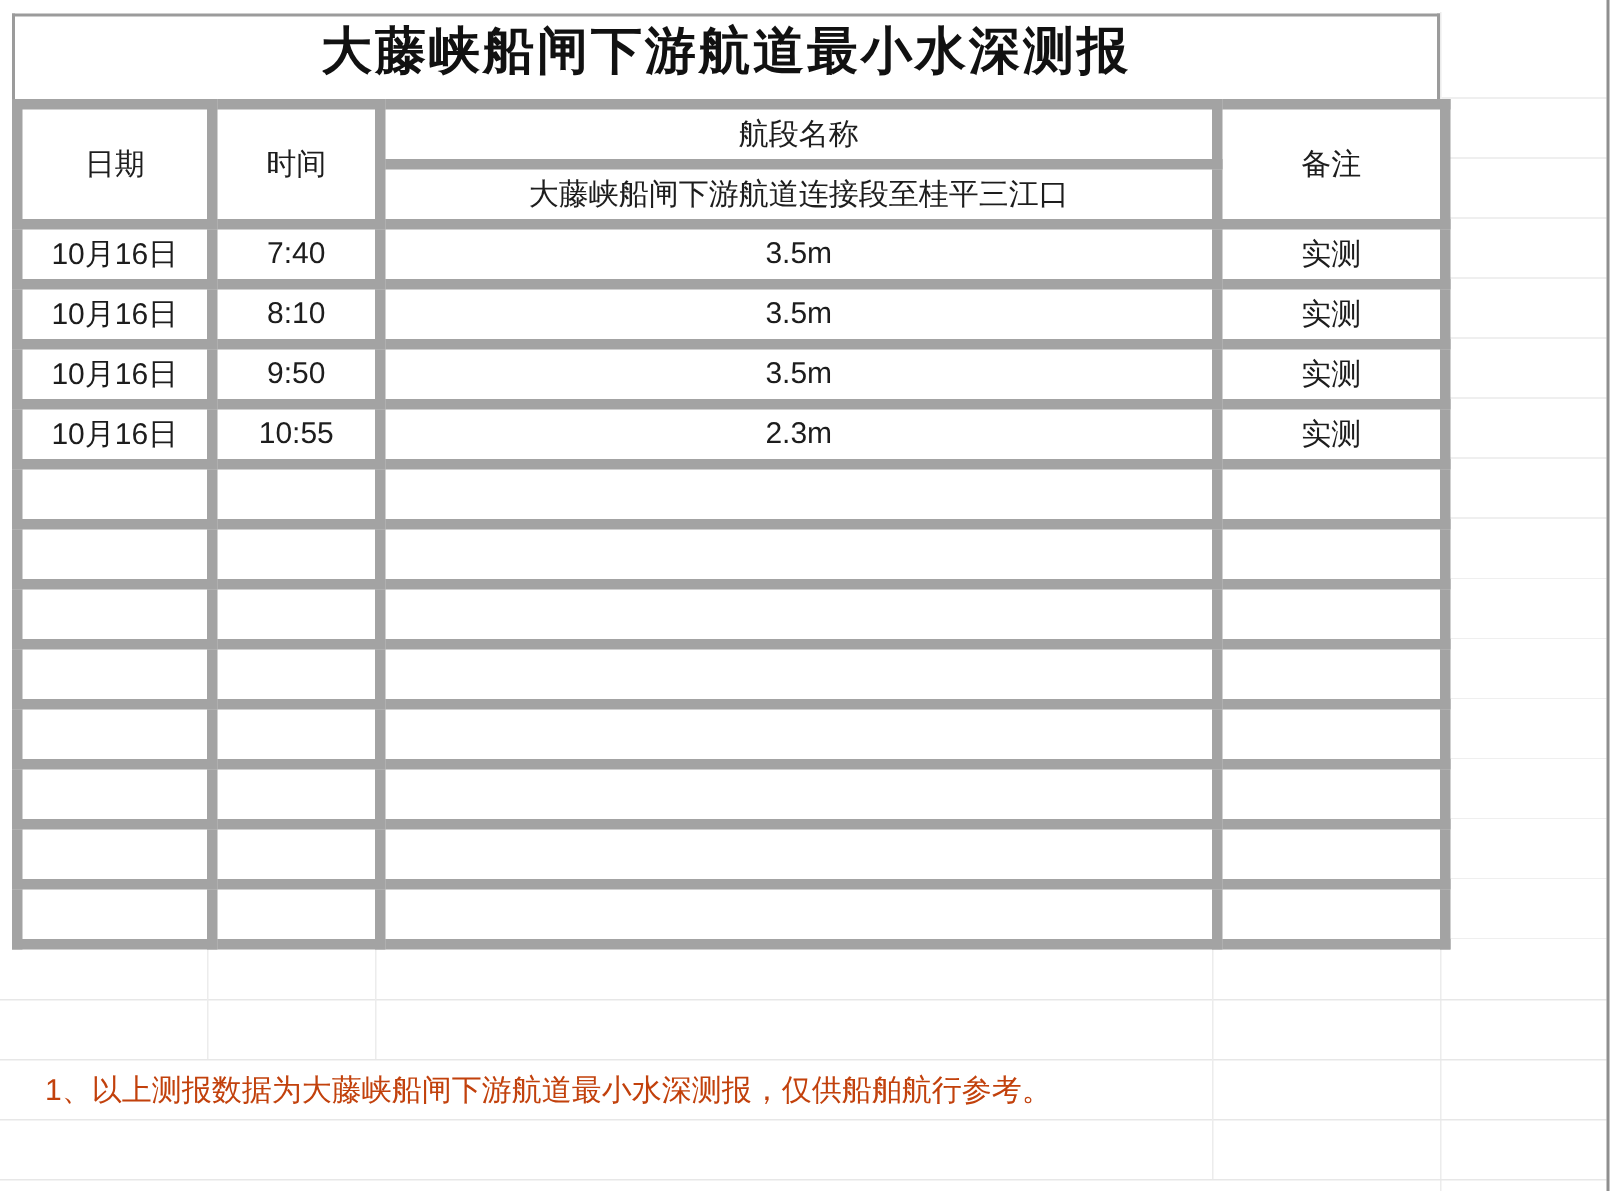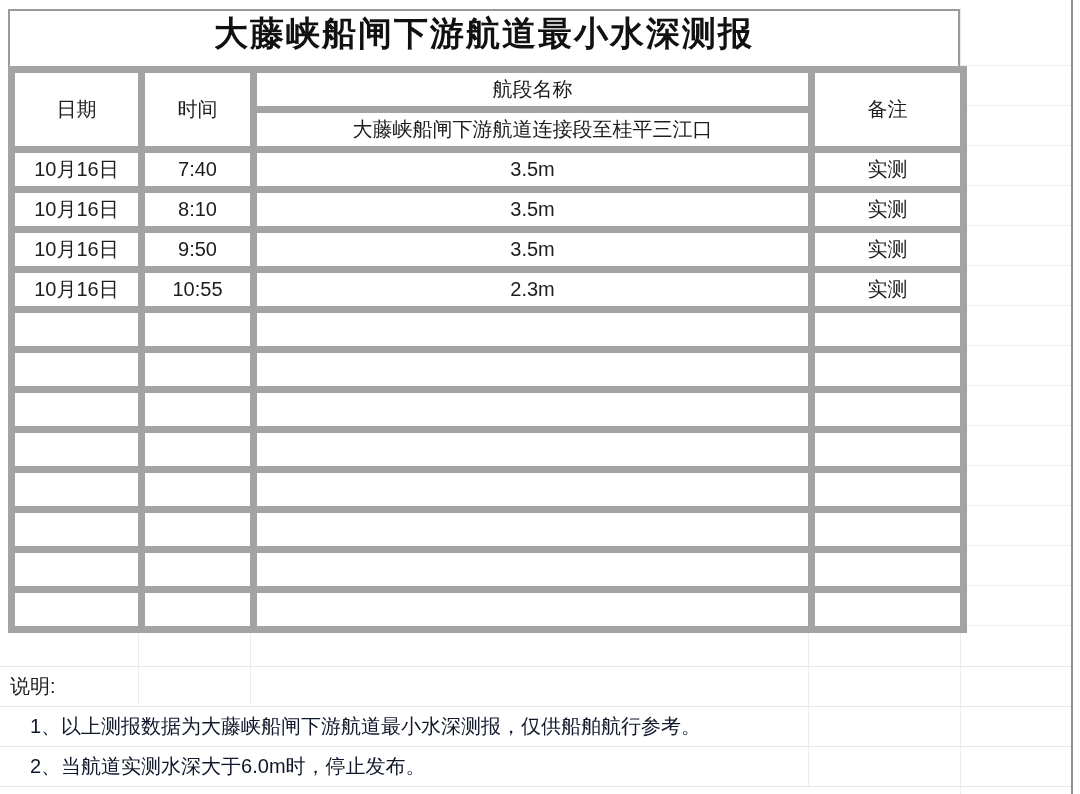--- a/index.html
+++ b/index.html
@@ -65,21 +65,21 @@
 
   
   .notes-label {
     position: absolute; left: 10px; top: 666px; height: 40px; width: 300px;
     display: flex; align-items: center;
     font-size: 20px; color: #1d1d1d;
   }
   .note-item {
     position: absolute; left: 30px; height: 40px; width: 940px;
     display: flex; align-items: center;
-    font-size: 20px; color: #0f172a; white-space: nowrap;
+    font-size: 20px; color: #c2410c; white-space: nowrap;
   }
   .note-1 { top: 706px; }
   .note-2 { top: 746px; }
 </style>
 </head>
 <body>
 
 <div class="canvas">
 
   <div class="col-e-line"></div>
@@ -183,17 +183,15 @@
       </tr>
       <tr>
         <td></td>
         <td></td>
         <td></td>
         <td></td>
       </tr>
     </tbody>
   </table>
 
-  <div class="notes-label">说明:</div>
   <div class="note-item note-1">1、以上测报数据为大藤峡船闸下游航道最小水深测报，仅供船舶航行参考。</div>
-  <div class="note-item note-2">2、当航道实测水深大于6.0m时，停止发布。</div>
 
 </div>
 
 </body></html>

